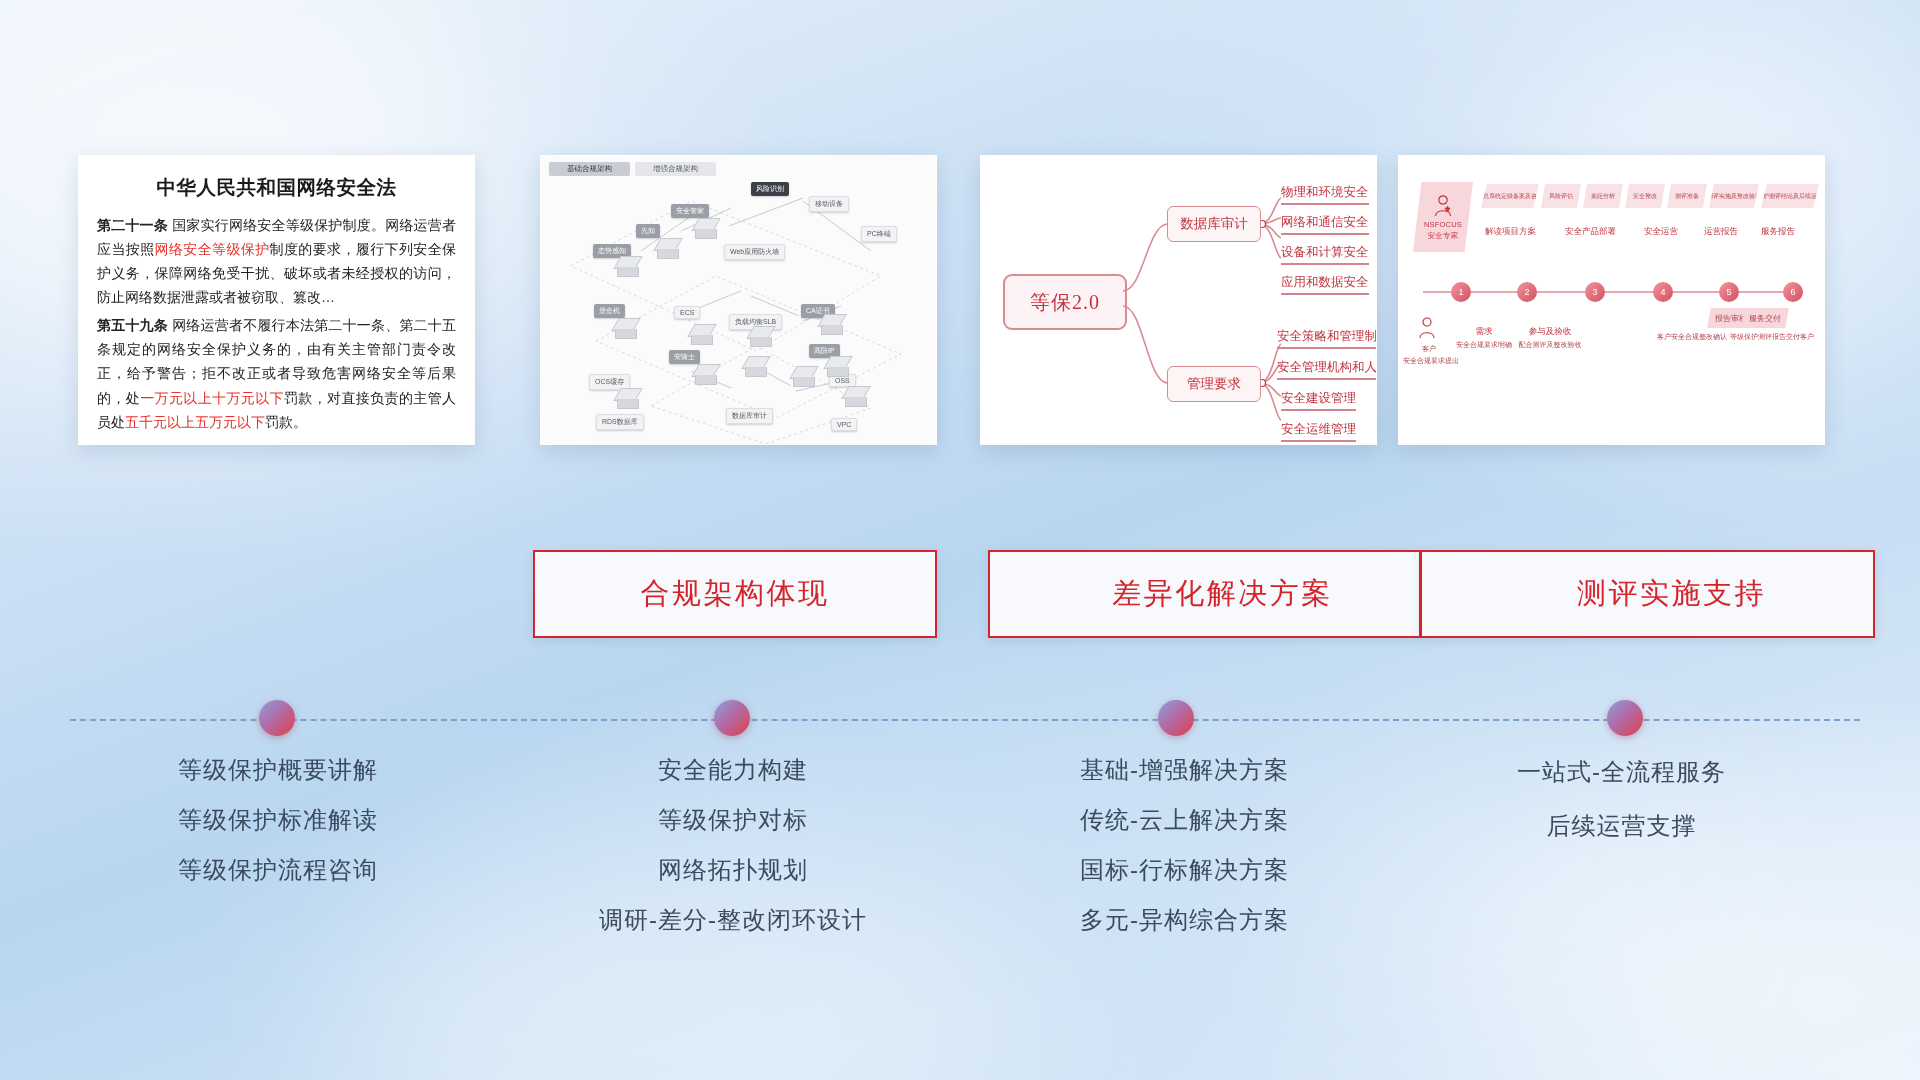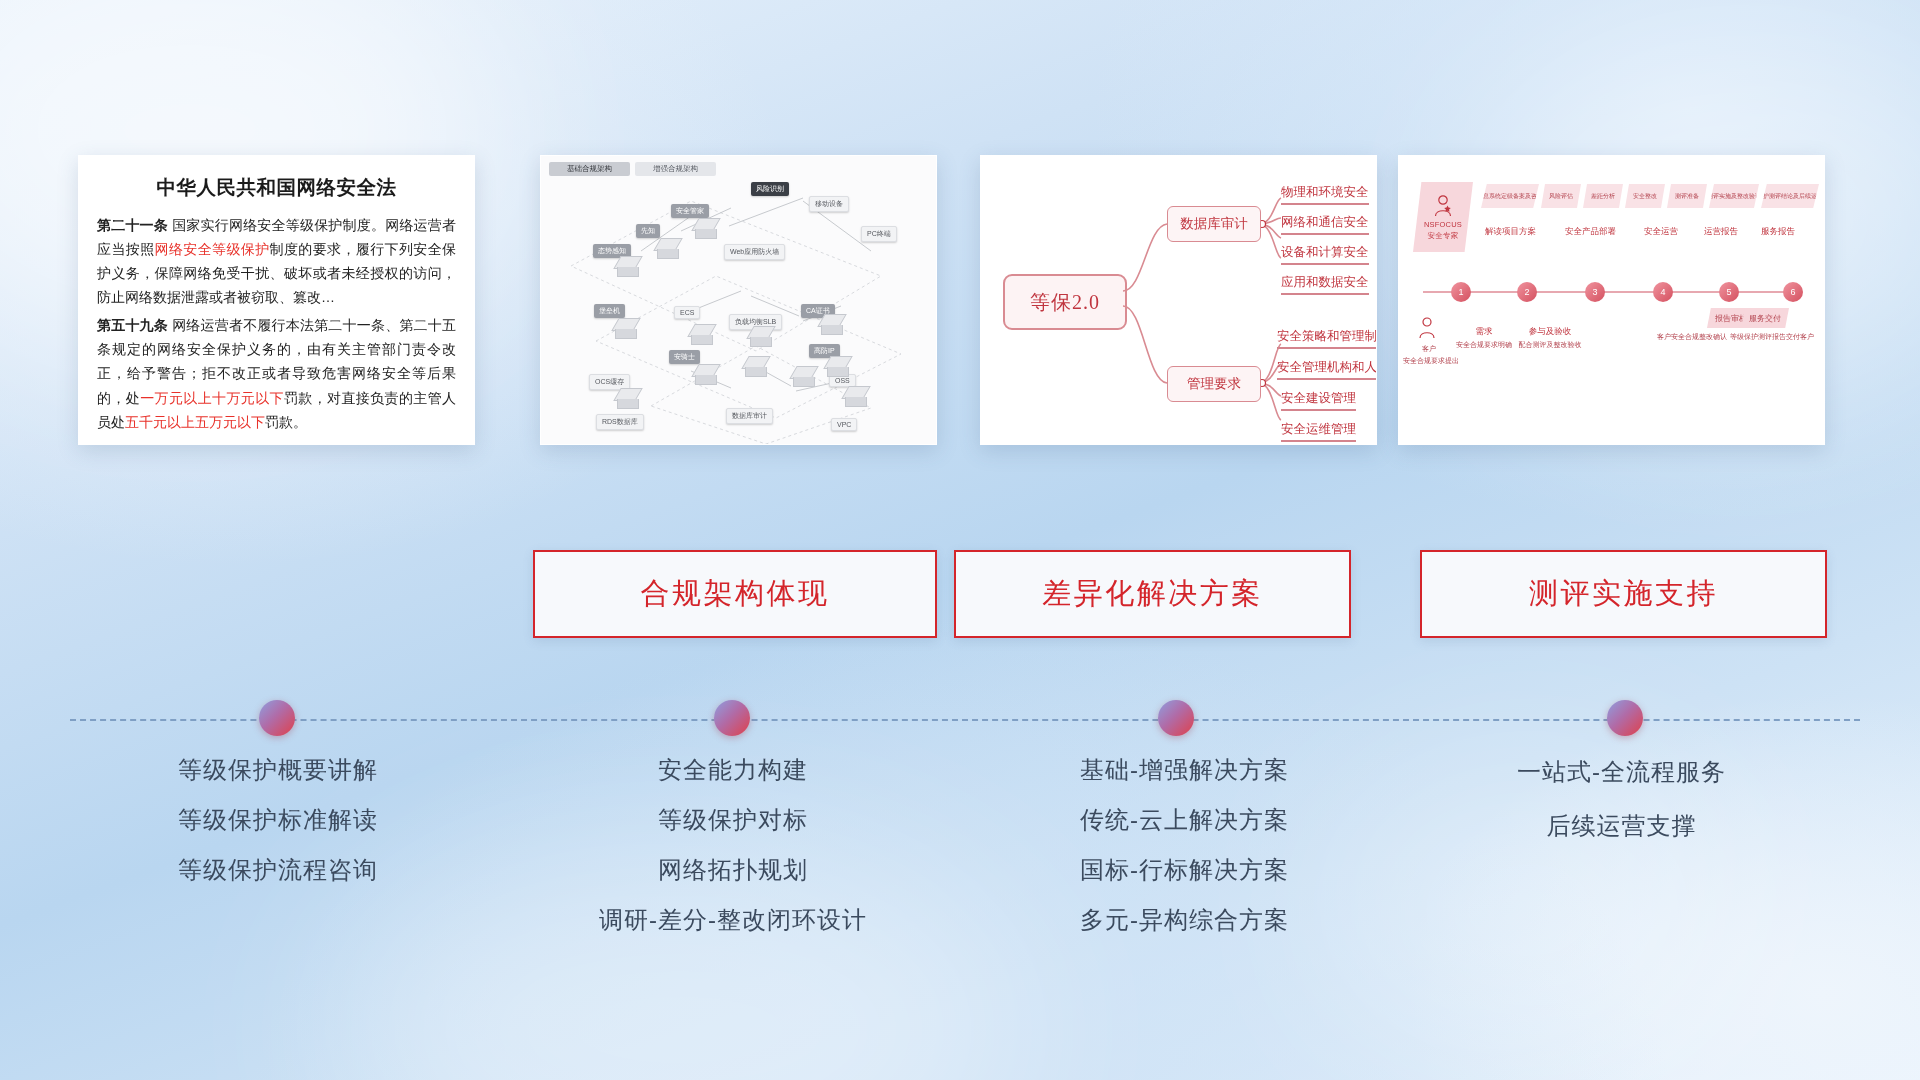--- a/index.html
+++ b/index.html
@@ -112,22 +112,22 @@
   .titles{position:absolute;top:550px;left:0;width:1920px;height:90px;}
   .tbox{
     position:absolute;top:0;height:84px;background:#f7f9fc;
     border:2px solid #d4252b;
     display:flex;align-items:center;justify-content:center;
     box-shadow:0 3px 10px rgba(70,100,140,.14);
   }
   .tbox span{color:#d4252b;font-size:29px;letter-spacing:2.5px;}
   .tb1{left:78px;width:400px;}
   .tb2{left:533px;width:400px;}
-  .tb3{left:954px;width:393px;}
-  .tb4{left:1420px;width:403px;}
+  .tb3{left:988px;width:393px;padding-left:36px;}
+  .tb4{left:1420px;width:403px;padding-left:48px;}
 
   
   .timeline{position:absolute;top:700px;left:0;width:1920px;height:40px;}
   .tl-line{
     position:absolute;left:70px;top:19px;width:1790px;height:0;
     border-top:2px dashed #7f9fc4;
   }
   .tl-dot{
     position:absolute;top:0;width:36px;height:36px;border-radius:50%;
     background:linear-gradient(135deg,#8f9fe0 0%,#b06ca8 45%,#e0404a 100%);

